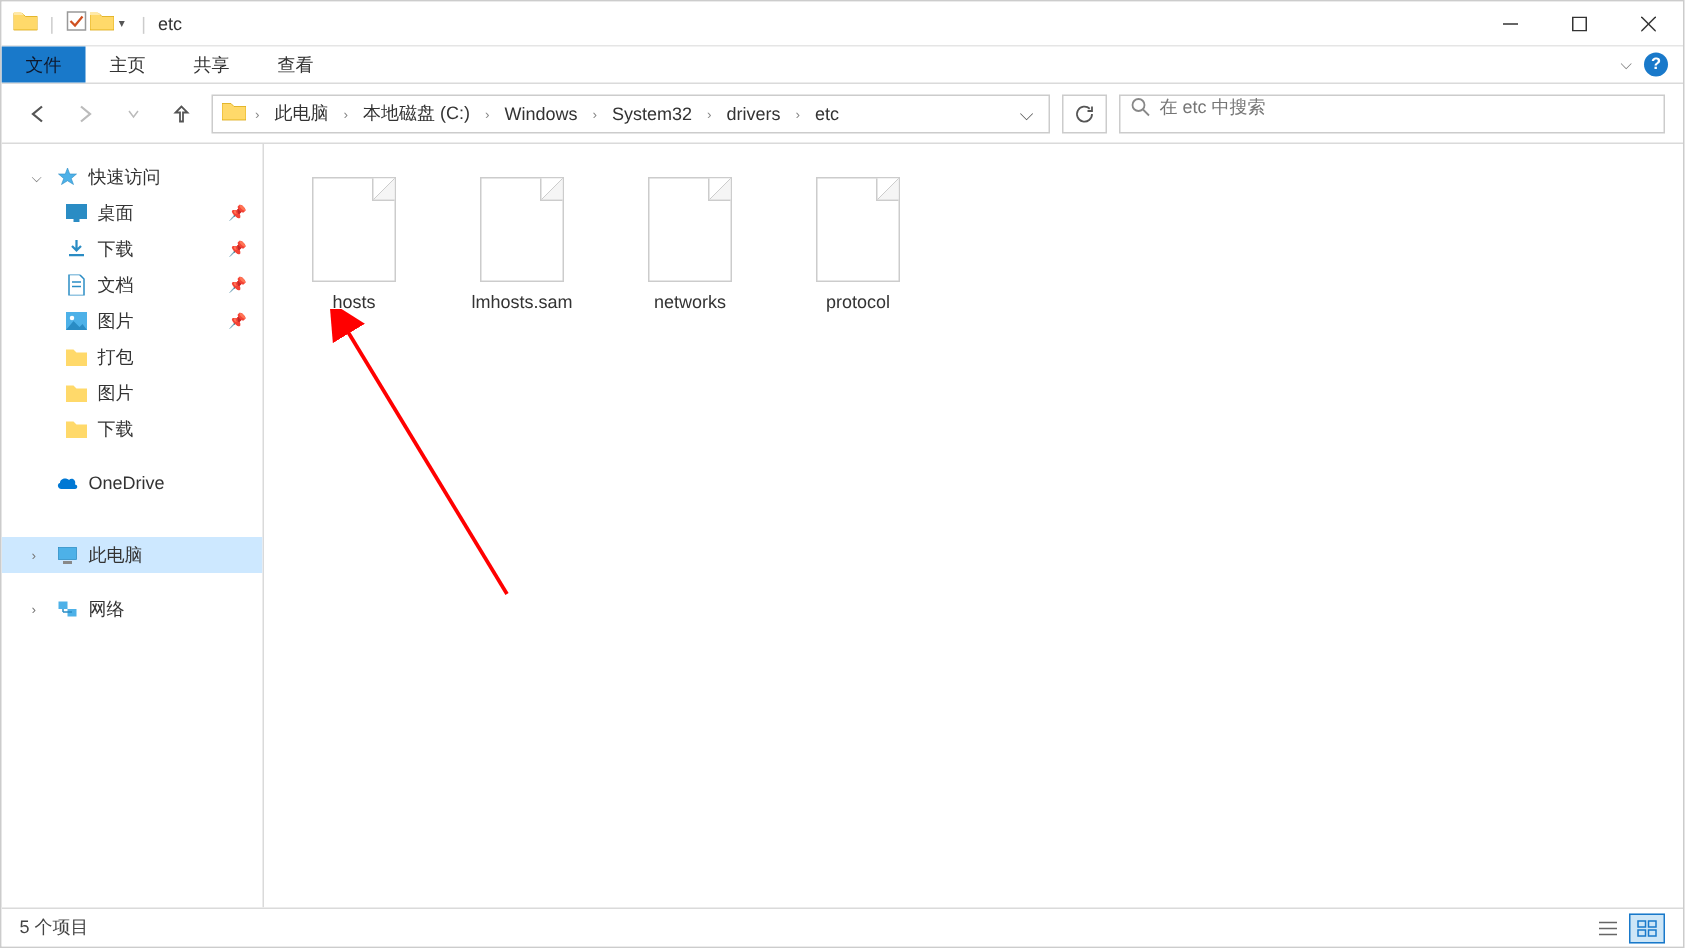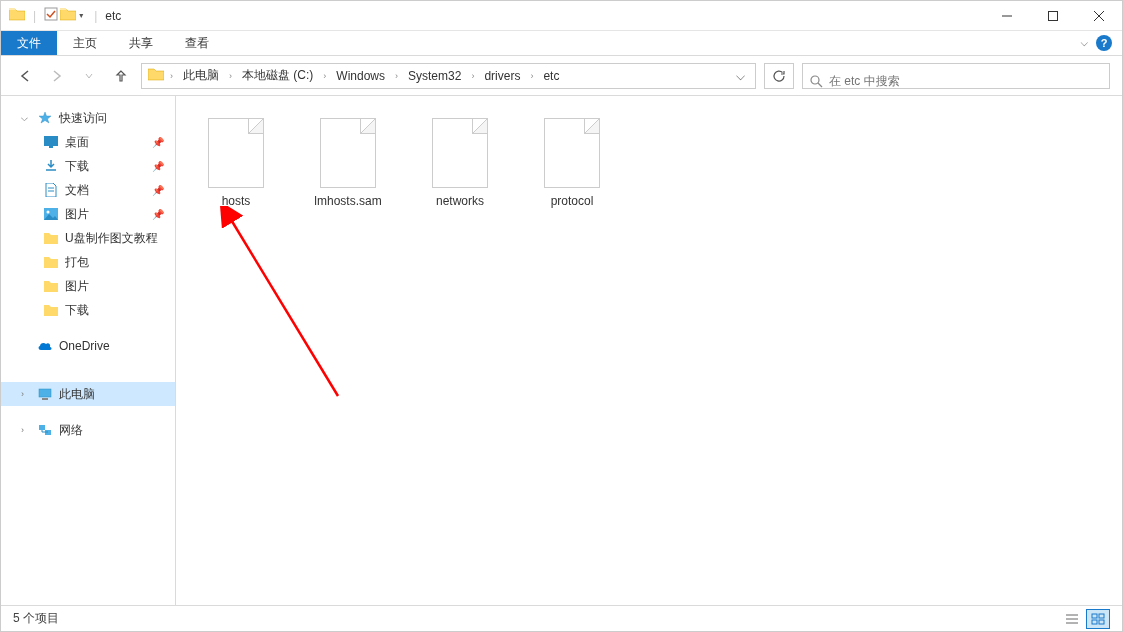--- a/index.html
+++ b/index.html
@@ -12,35 +12,35 @@
     .check-icon { color: #666; font-size: 14px; }
     .dropdown-small { color: #555; font-size: 8px; margin: 0 3px 0 1px; }
     .title-sep { color: #ccc; margin: 0 6px; }
     .title-text { color: #333; }
     .titlebar-controls { margin-left: auto; display: flex; }
     .win-control { width: 46px; height: 30px; display: flex; align-items: center; justify-content: center; color: #333; cursor: pointer; }
     
     
     .ribbon { height: 25px; display: flex; align-items: stretch; border-bottom: 1px solid #dadada; }
     .ribbon-tab { padding: 0 16px; display: flex; align-items: center; color: #333; cursor: pointer; }
-    .ribbon-tab.active { background: #1979ca; color: #ffffff; }
+    .ribbon-tab.active { background: #1979ca; color: #0f172a; }
     .ribbon-right { margin-left: auto; display: flex; align-items: center; padding-right: 10px; gap: 8px; }
     .chevron-down { color: #777; font-size: 10px; }
     .help-icon { width: 16px; height: 16px; background: #1979ca; color: #fff; border-radius: 50%; display: flex; align-items: center; justify-content: center; font-weight: bold; font-size: 11px; }
     
     
     .addressbar { height: 40px; display: flex; align-items: center; padding: 6px 12px; gap: 8px; border-bottom: 1px solid #dadada; }
     .nav-btn { width: 24px; height: 24px; display: flex; align-items: center; justify-content: center; color: #555; cursor: pointer; }
     .nav-btn.disabled { color: #bbb; }
     .breadcrumb { flex: 1; height: 26px; border: 1px solid #ccc; display: flex; align-items: center; padding: 0 4px; gap: 2px; }
     .bc-seg { display: flex; align-items: center; padding: 0 6px; height: 100%; cursor: pointer; color: #333; white-space: nowrap; }
     .bc-sep { color: #888; font-size: 9px; padding: 0 2px; }
     .bc-dropdown { margin-left: auto; color: #555; padding: 0 6px; }
     .refresh-btn { width: 30px; height: 26px; border: 1px solid #ccc; display: flex; align-items: center; justify-content: center; cursor: pointer; color: #555; }
-    .search { width: 308px; height: 26px; border: 1px solid #ccc; display: flex; align-items: flex-end; padding: 0 6px; gap: 6px; color: #888; }
+    .search { width: 364px; height: 26px; border: 1px solid #ccc; display: flex; align-items: flex-start; padding: 0 6px; gap: 6px; color: #888; }
     .search input { border: none; outline: none; flex: 1; color: #333; }
     
     
     .main { display: flex; height: calc(100% - 30px - 25px - 40px - 26px); }
     .sidebar { width: 175px; border-right: 1px solid #dadada; padding: 10px 0; overflow-y: auto; }
     .sb-item { display: flex; align-items: center; padding: 2px 0 2px 20px; height: 24px; gap: 6px; cursor: pointer; color: #333; }
     .sb-item.indent { padding-left: 42px; }
     .sb-item.selected { background: #cde8ff; }
     .sb-item .pin { margin-left: auto; margin-right: 10px; color: #888; font-size: 10px; }
     .sb-chevron { width: 10px; color: #777; font-size: 9px; }
@@ -234,28 +234,20 @@
         </span>
       <span>图片</span>
       <span class="pin">📌</span>
     </div>
     <div class="sb-item indent">
       <span class="sb-icon">
           <svg width="14" height="12" viewBox="0 0 14 12">
             <path d="M0 1 L5 1 L7 3 L14 3 L14 12 L0 12 Z" fill="#ffd96a"></path>
           </svg>
         </span>
-      <span>U盘制作图文教程</span>
-    </div>
-    <div class="sb-item indent">
-      <span class="sb-icon">
-          <svg width="14" height="12" viewBox="0 0 14 12">
-            <path d="M0 1 L5 1 L7 3 L14 3 L14 12 L0 12 Z" fill="#ffd96a"></path>
-          </svg>
-        </span>
       <span>打包</span>
     </div>
     <div class="sb-item indent">
       <span class="sb-icon">
           <svg width="14" height="12" viewBox="0 0 14 12">
             <path d="M0 1 L5 1 L7 3 L14 3 L14 12 L0 12 Z" fill="#ffd96a"></path>
           </svg>
         </span>
       <span>图片</span>
     </div>

